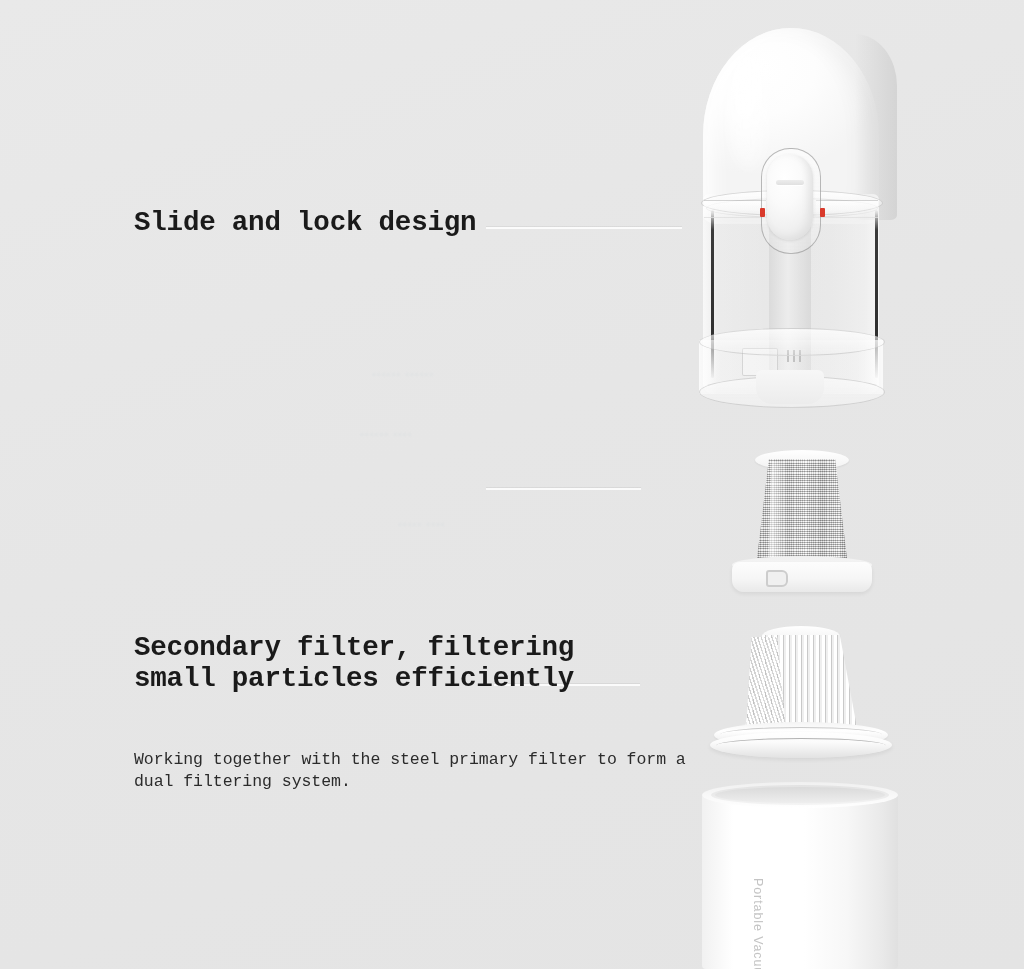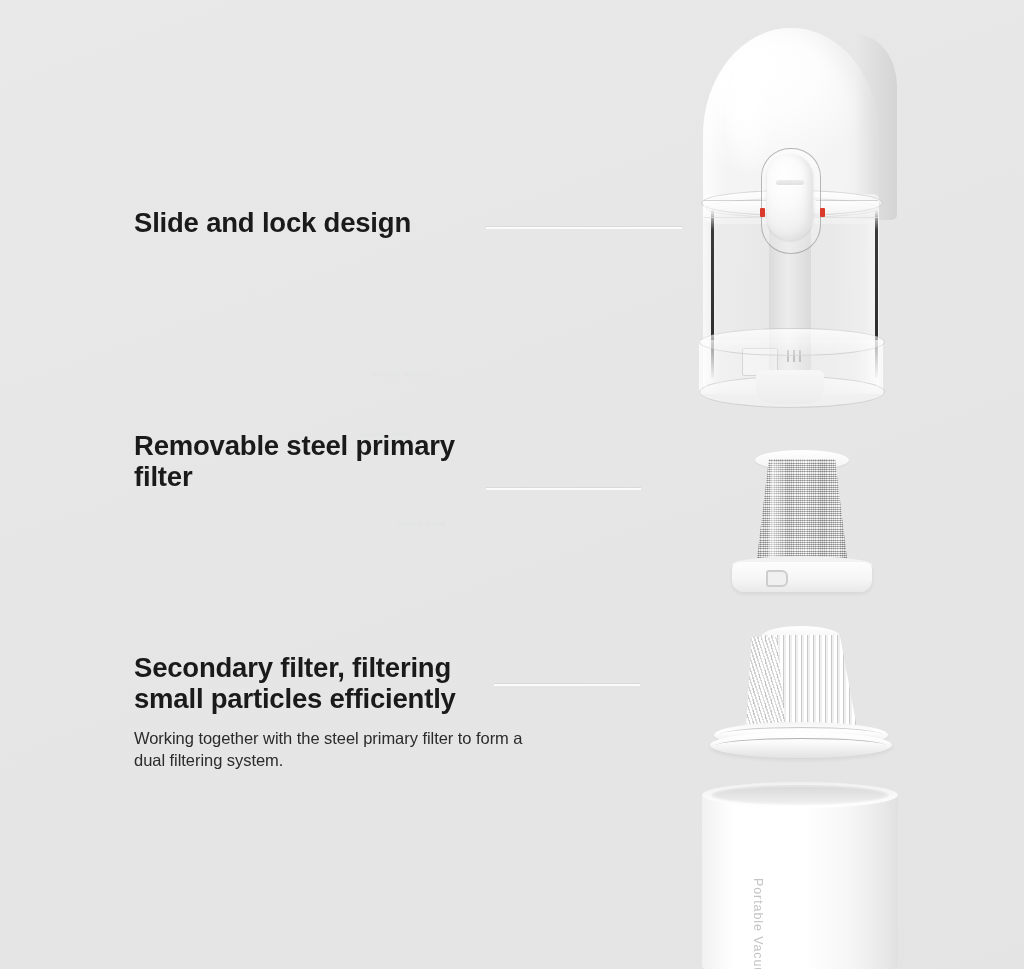--- a/index.html
+++ b/index.html
@@ -33,20 +33,21 @@
     font-family: "Liberation Sans", sans-serif;
     filter: blur(1.1px);
     pointer-events: none;
     white-space: nowrap;
   }
 
   
   .feature {
     position: absolute;
     left: 134px;
+    font-family: Liberation Mono, monospace;
   }
   .feature-heading {
     font-size: 27.5px;
     font-weight: bold;
     color: #1a1a1a;
     line-height: 1.12;
     margin: 0;
     letter-spacing: -0.2px;
     white-space: pre-line;
     position: relative;
@@ -488,32 +489,28 @@
 
   <div class="watermark" style="left:372px; top:368px;">•••••• ••••••</div>
   <div class="watermark" style="left:360px; top:428px;">•••••• ••••</div>
   <div class="watermark" style="left:398px; top:518px;">••••• ••••</div>
 
   <div class="feature" style="top:208px;">
     <h2 class="feature-heading">Slide and lock design</h2>
   </div>
   <div class="divider" style="left:486px; top:226px; width:196px;"></div>
 
-  <div class="feature" style="top:431px;">
-    <h2 class="feature-heading">Removable steel primary
-filter</h2>
-  </div>
   <div class="divider" style="left:486px; top:487px; width:155px;"></div>
 
-  <div class="feature" style="top:653px;">
+  <div class="feature" style="top:633px;">
     <h2 class="feature-heading">Secondary filter, filtering
 small particles efficiently</h2>
   </div>
   <div class="divider" style="left:494px; top:683px; width:146px;"></div>
-  <div class="feature" style="top:728px;">
+  <div class="feature" style="top:749px;">
     <p class="feature-body">Working together with the steel primary filter to form a
 dual filtering system.</p>
   </div>
 
   <div class="product cup-assembly">
     <div class="cup-dome"></div>
     <div class="cup-dome-shade"></div>
     <div class="cup-dome-hl"></div>
 
     <div class="cup-clear"></div>

